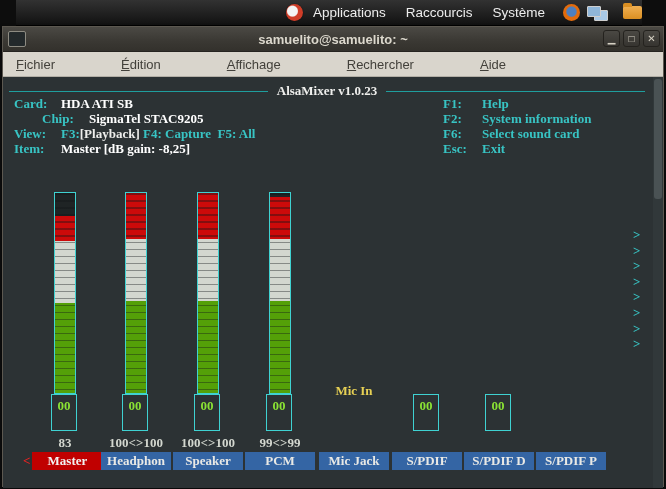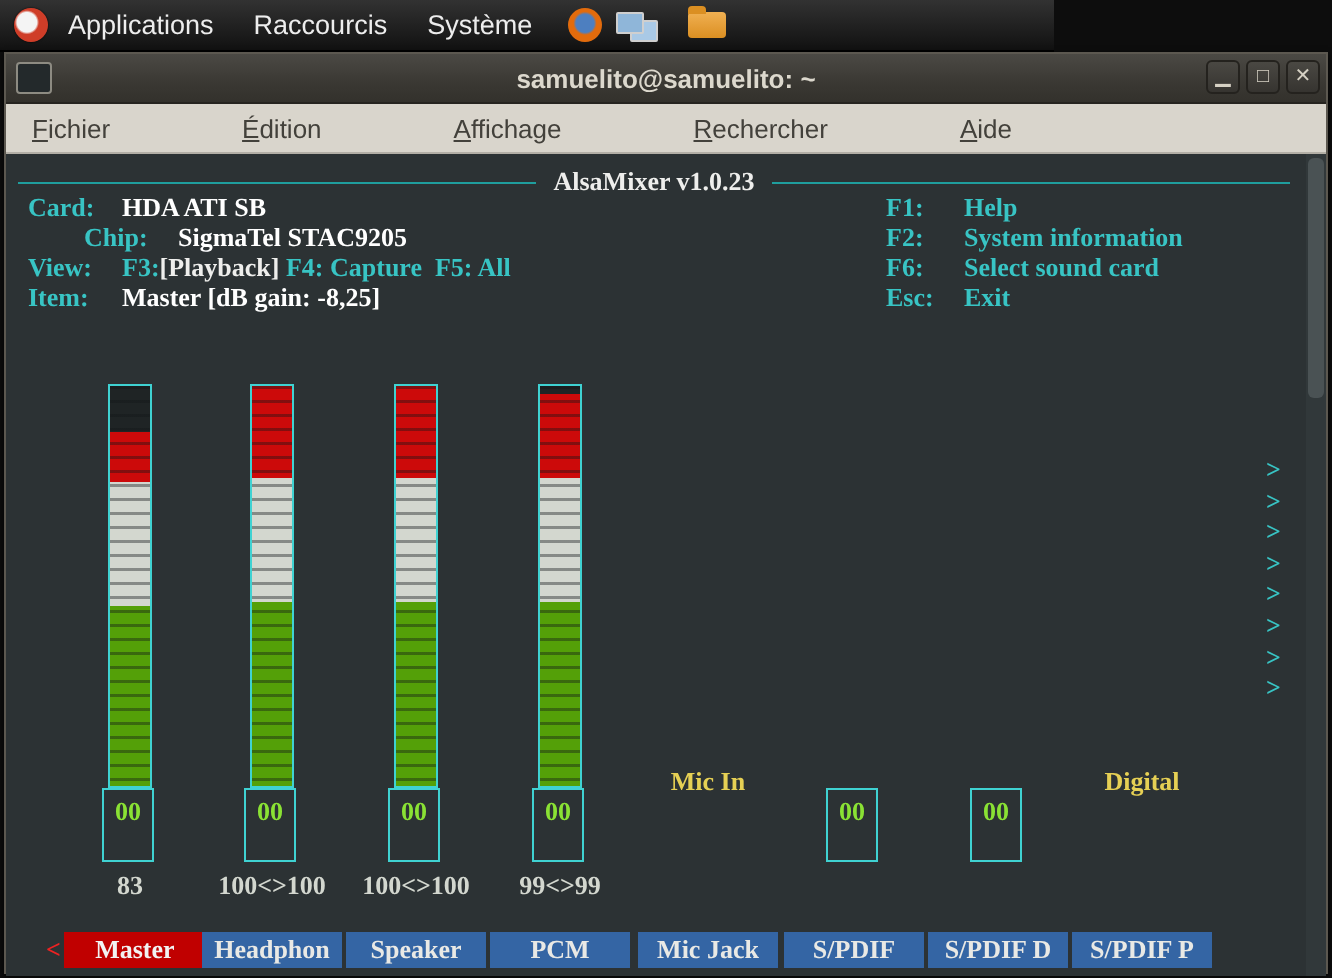--- a/index.html
+++ b/index.html
@@ -3,24 +3,25 @@
 <meta charset="utf-8">
 <style>
   html,body{margin:0;padding:0;}
   body{
     width:666px;height:489px;position:relative;overflow:hidden;
     background:#0d0d0d;font-family:"Liberation Sans",sans-serif;
     -webkit-font-smoothing:antialiased;
   }
   
   .panel{
-    position:absolute;top:0;left:0;width:527px;height:26px;
+    position:absolute;top:0;left:16px;width:626px;height:26px;
     background:linear-gradient(#323232,#1b1b1b 70%,#111);
     display:flex;align-items:center;border-bottom:1px solid #000;
     box-sizing:border-box;
+    justify-content:flex-end;
   }
   .panel-menu{color:#ededed;font-size:13.5px;padding:0 10px;line-height:26px;cursor:default;}
   .distro-icon{width:17px;height:17px;border-radius:50%;margin-left:7px;
     background:radial-gradient(circle at 38% 42%, #f4f4f4 0 34%, #cf3d28 42% 100%);
     box-shadow:0 0 1px #000;}
   .firefox-icon{width:17px;height:17px;border-radius:50%;margin-left:8px;
     background:radial-gradient(circle at 50% 45%, #4d7fc0 0 36%, #e26b0c 46% 100%);}
   .screens-icon{width:22px;height:18px;position:relative;margin-left:7px;}
   .screens-icon .m1,.screens-icon .m2{position:absolute;width:12px;height:9px;
     background:#8fb6d9;border:1px solid #cfcfcf;border-radius:1px;}
@@ -80,21 +81,21 @@
   .seg-red{background:#cc0a0a;}
   .seg-white{background:#d3d7cf;}
   .seg-green{background:#54a008;}
   .mutebox{position:absolute;top:202px;left:50%;margin-left:-14px;width:26px;height:37px;
     box-sizing:border-box;border:1px solid #3fd2d2;color:#8ae234;
     text-align:center;line-height:22px;}
   .enumlbl{position:absolute;top:191px;width:100%;text-align:center;color:#e6d054;}
   .value{position:absolute;top:243px;width:100%;text-align:center;color:#d3d7cf;}
   .namerow{position:absolute;top:260px;width:100%;text-align:center;white-space:nowrap;}
   .cname{display:inline-block;box-sizing:border-box;min-width:70px;padding:1px 3px;
-    background:#3465a4;color:#e9e9e5;text-align:center;margin-top:14px;}
+    background:#3465a4;color:#e9e9e5;text-align:center;}
   .cname.selected{background:#c00000;color:#f2f2f2;}
   .sel-arrow{color:#ee2222;padding:0 2px;}
   .scrollmore{position:absolute;left:630px;top:150px;color:#38c4c4;}
   .scrollmore span{display:block;line-height:15.6px;}
   
   .tscrollbar{position:absolute;right:0;top:0;width:10px;height:411px;background:#31383a;}
   .tscroll-thumb{position:absolute;left:1px;right:1px;top:2px;height:120px;
     background:#4a5254;border-radius:3px;}
 </style>
 </head>
@@ -204,21 +205,20 @@
       <div class="mutebox">00</div>
       <div class="namerow"><span class="cname">S/PDIF</span></div>
     </div>
 
     <div class="channel" style="left:452px;">
       <div class="mutebox">00</div>
       <div class="namerow"><span class="cname">S/PDIF D</span></div>
     </div>
 
     <div class="channel" style="left:524px;">
-      <div class="enumlbl">Digital</div>
       <div class="namerow"><span class="cname">S/PDIF P</span></div>
     </div>
 
     <div class="scrollmore">
       <span>&gt;</span>
       <span>&gt;</span>
       <span>&gt;</span>
       <span>&gt;</span>
       <span>&gt;</span>
       <span>&gt;</span>

